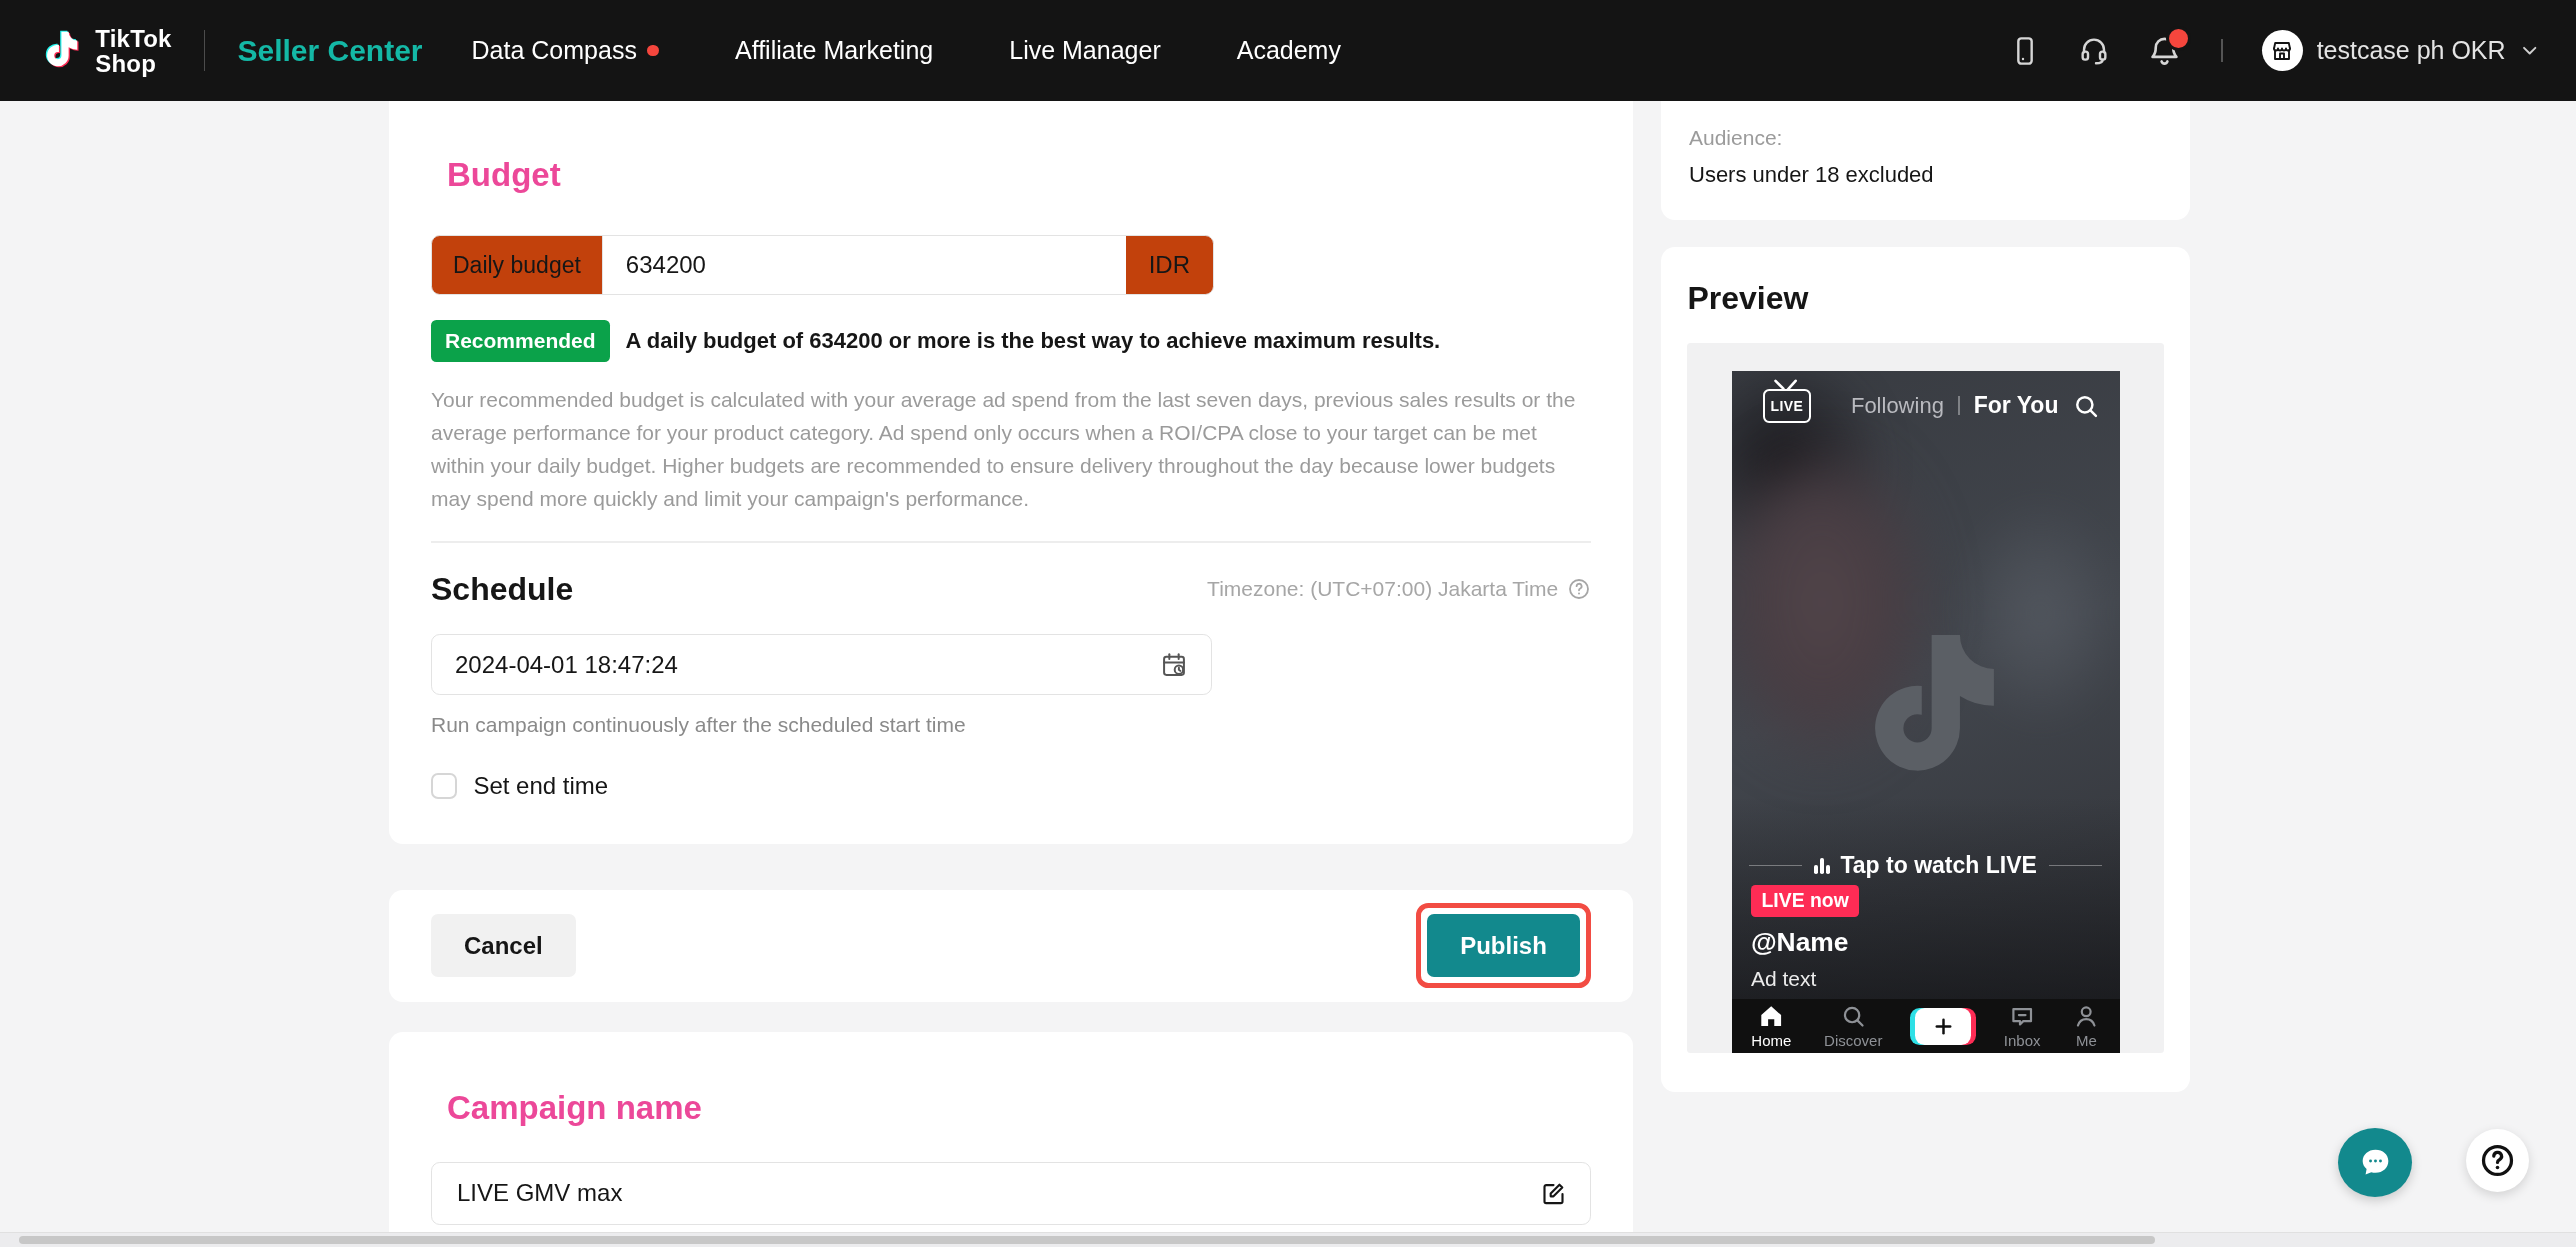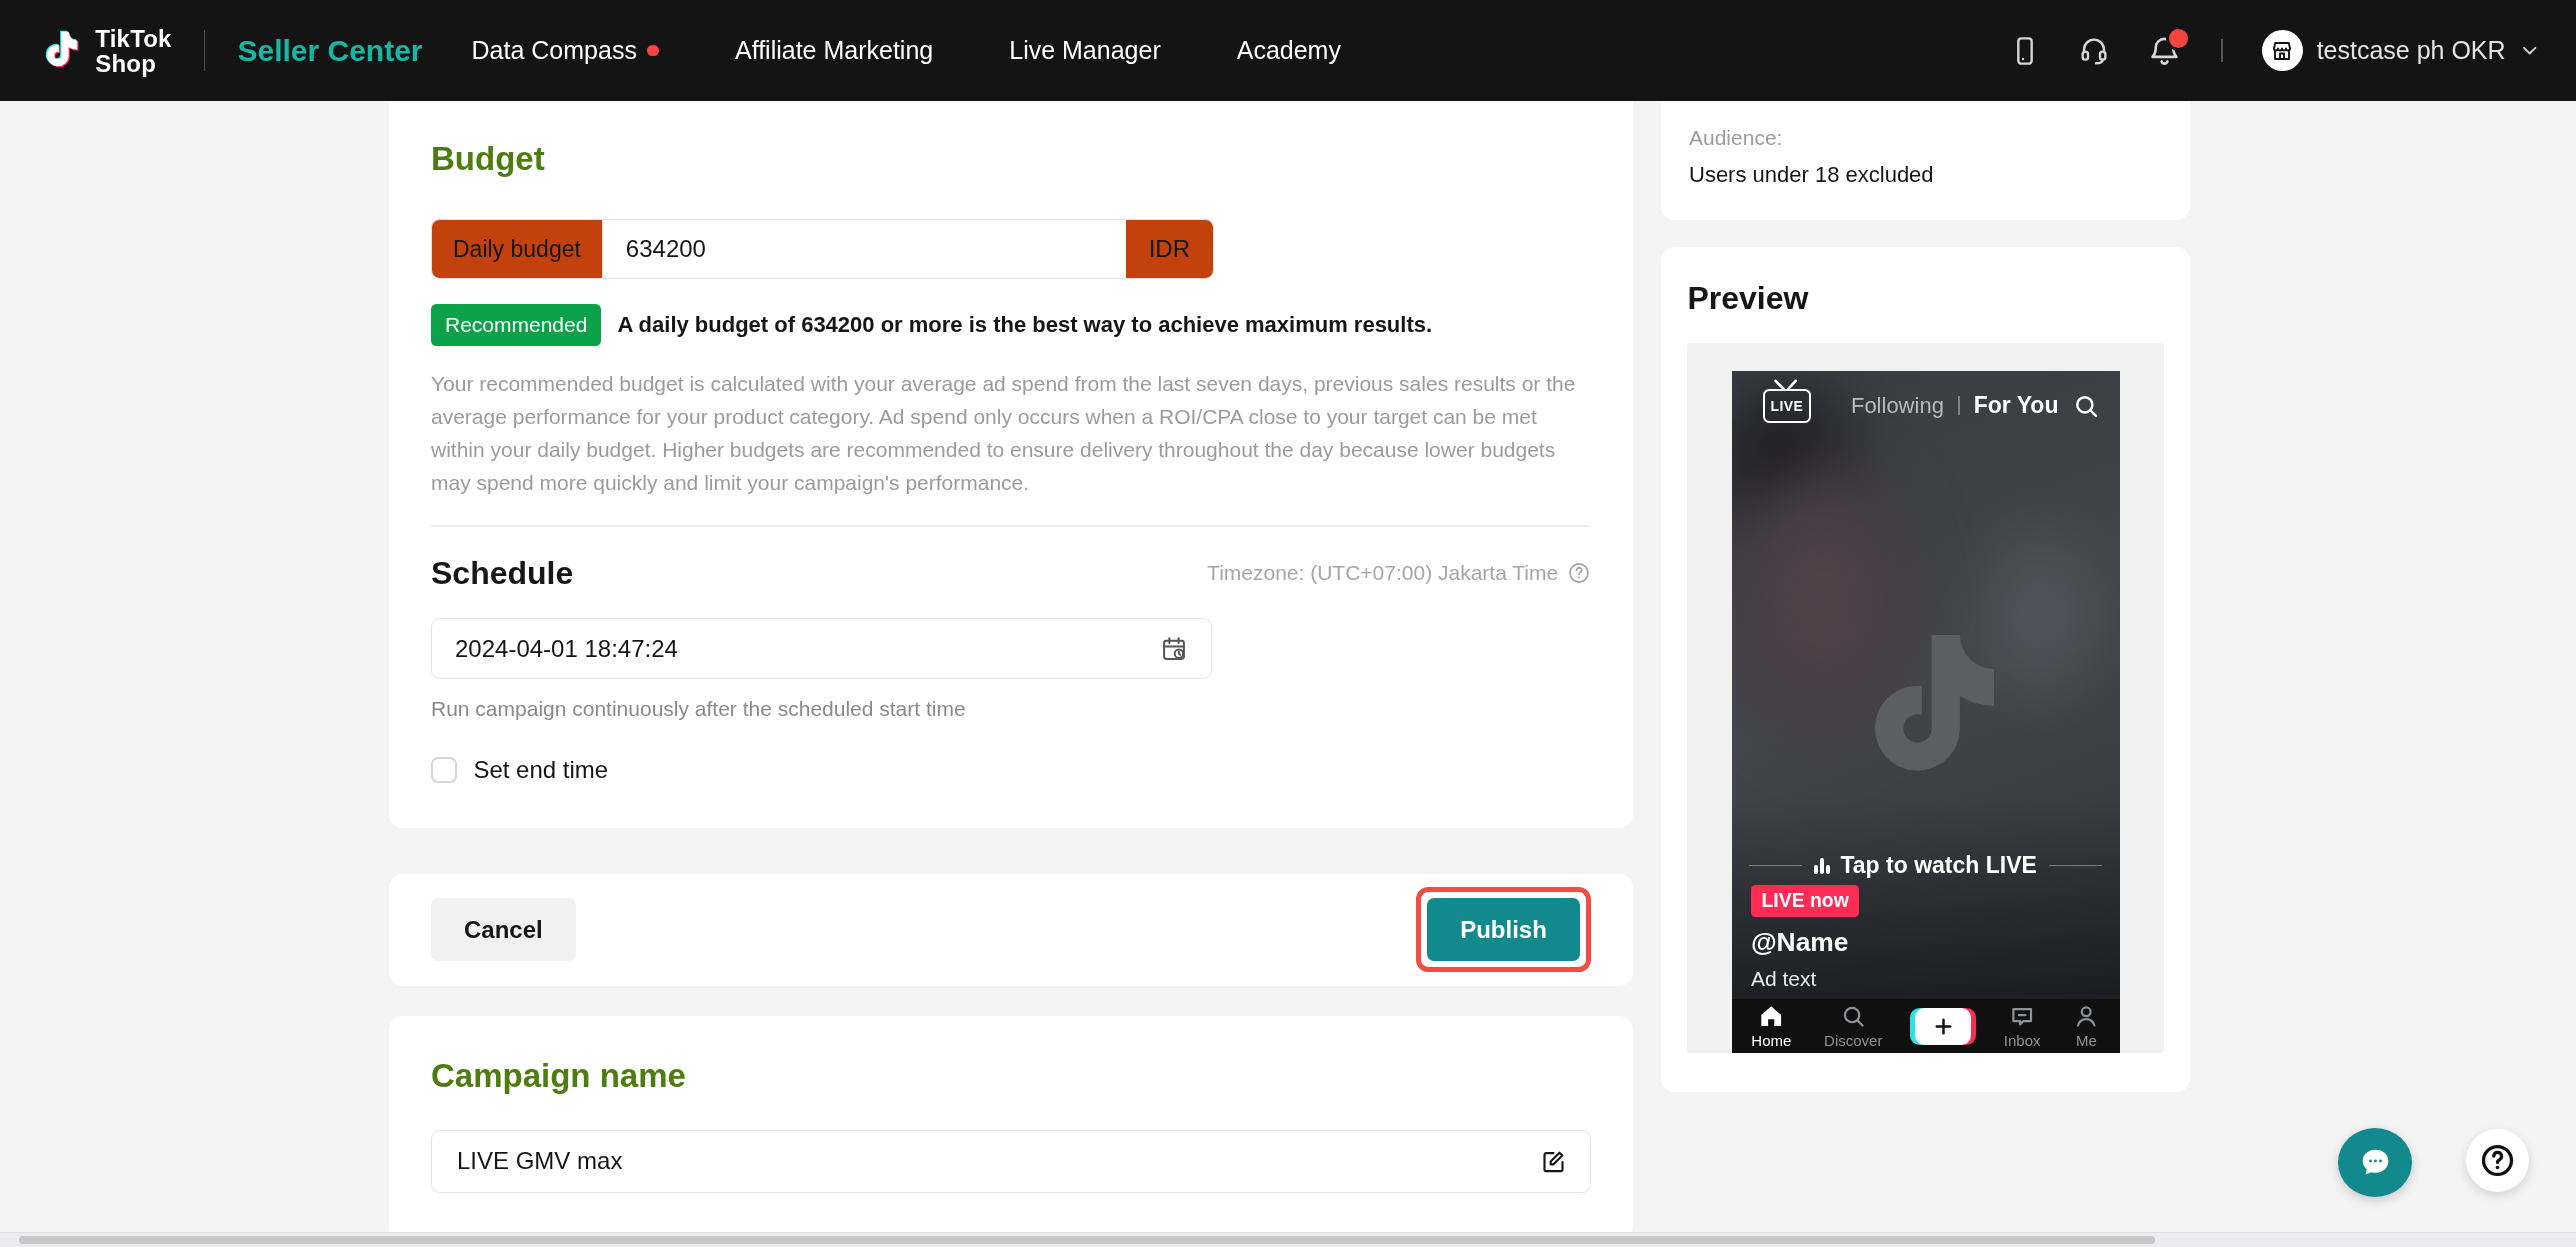--- a/index.html
+++ b/index.html
@@ -26,33 +26,33 @@
   .account{display:flex;align-items:center;gap:14px;cursor:pointer;}
   .avatar{width:41px;height:41px;border-radius:50%;background:#fff;display:flex;align-items:center;justify-content:center;color:#141414;}
   .account-name{color:#e4e4e4;font-size:25px;}
 
   
   .main-col{position:absolute;left:389px;top:101px;width:1244px;}
   .right-col{position:absolute;left:1661px;top:101px;width:529px;}
   .card{background:#fff;border-radius:14px;box-sizing:border-box;}
 
   .card-budget{border-radius:0 0 14px 14px;padding:39px 42px 44px;}
-  h1.sec{font-size:33px;font-weight:700;margin:0;color:#4d7c0f;}
+  h1.sec{font-size:33px;font-weight:700;margin:16px;color:#ec4899;}
   h2.sec{font-size:32px;font-weight:700;margin:0;color:#161616;}
 
   .budget-group{display:flex;align-items:stretch;width:781px;height:58px;margin-top:41px;
                 border:1.8px solid #e3e3e3;border-radius:8.8px;overflow:hidden;background:#c2410c;}
   .budget-type{display:flex;align-items:center;padding:0 21px;border-right:1.8px solid #e3e3e3;
                font-size:23px;color:#161616;cursor:pointer;white-space:nowrap;}
   .budget-value{flex:1;border:none;outline:none;font-size:24px;color:#161616;padding:0 23px;
                 font-family:"Liberation Sans",sans-serif;min-width:0;}
   .budget-currency{display:flex;align-items:center;padding:0 23px;font-size:24px;color:#161616;}
 
   .badge-row{display:flex;align-items:center;gap:16px;margin-top:25px;}
-  .badge-green{background:#0ba24a;color:#fff;font-size:21px;font-weight:400;
+  .badge-green{background:#0ba24a;color:#fff;font-size:21px;font-weight:700;
                padding:8.8px 14px;border-radius:5.3px;white-space:nowrap;}
   .rec-text{font-size:22px;font-weight:700;color:#161616;}
 
   .desc{margin-top:21px;font-size:21px;line-height:33px;color:#9b9b9b;max-width:1172px;}
   .hdiv{height:1.8px;background:#ededed;margin-top:26.4px;}
 
   .schedule-head{display:flex;align-items:center;justify-content:space-between;margin-top:28px;}
   .tz{display:flex;align-items:center;gap:8.8px;color:#a6a6a6;font-size:21px;}
   .tz .q{color:#a6a6a6;display:flex;}
 

